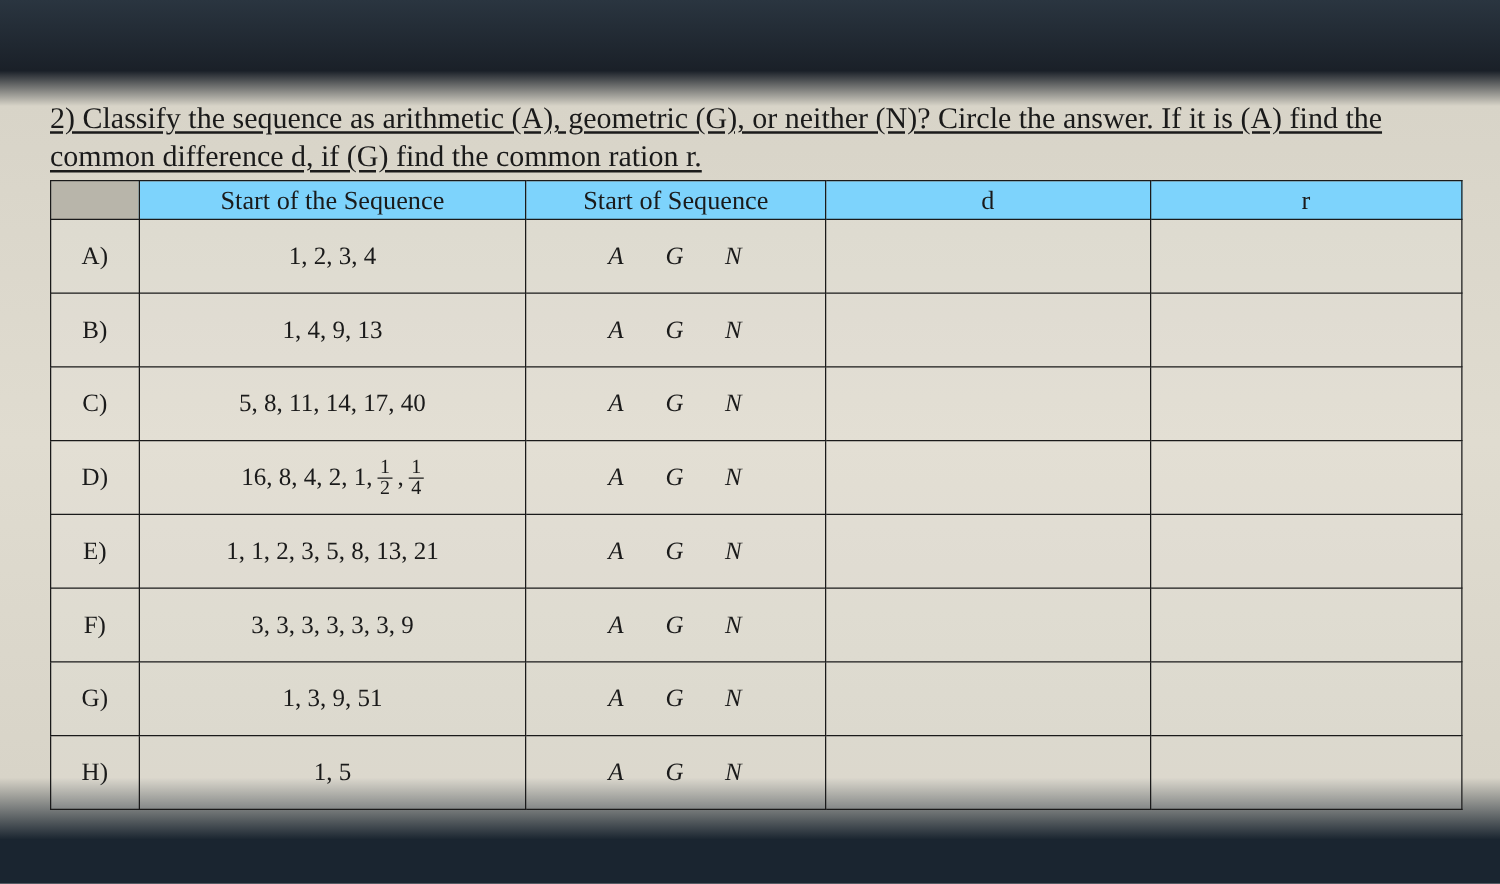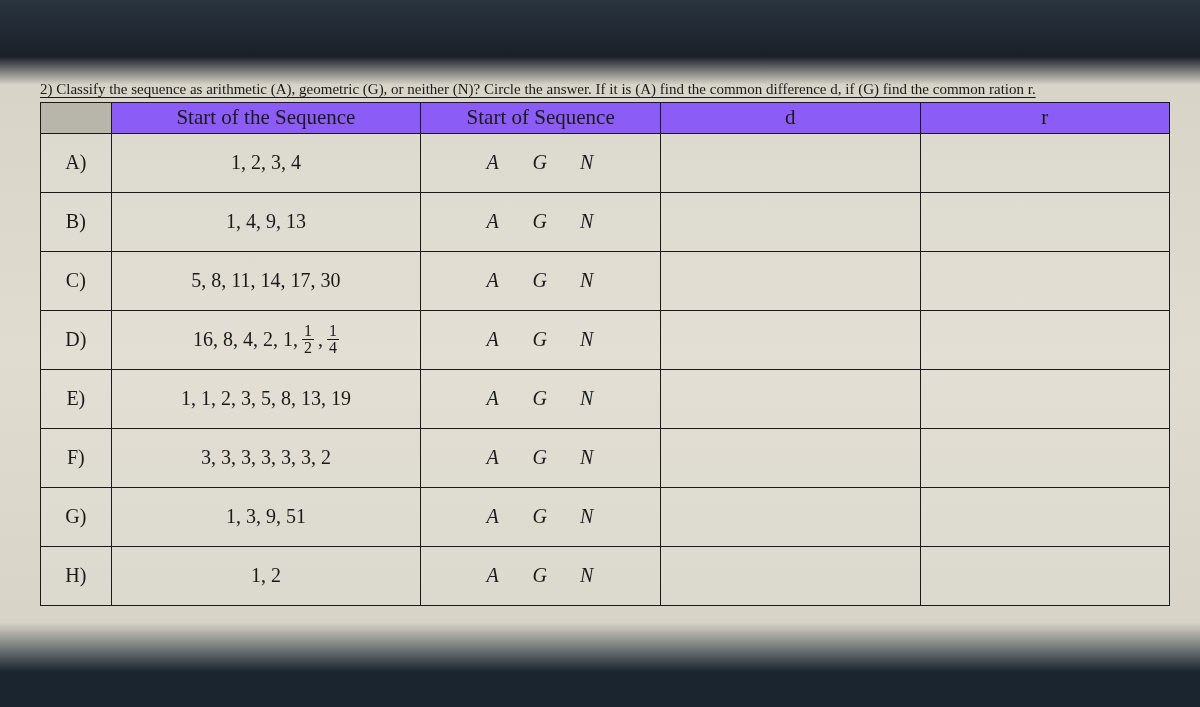--- a/index.html
+++ b/index.html
@@ -13,41 +13,41 @@
     overflow: hidden;
   }
   .page {
     position: absolute;
     left: 40px;
     top: 80px;
     right: 30px;
     color: #1a1a1a;
   }
   .question {
-    font-size: 15px;
+    font-size: 24px;
     line-height: 1.3;
     margin-bottom: 2px;
     text-decoration: underline;
     text-decoration-color: #1a1a1a;
     text-underline-offset: 3px;
   }
   table {
     border-collapse: collapse;
     width: 100%;
     font-size: 20px;
     background: rgba(255,255,255,0.1);
   }
   th, td {
     border: 1.5px solid #1a1a1a;
     padding: 0;
     text-align: center;
     vertical-align: middle;
   }
   th {
-    background: #8b5cf6;
+    background: #7dd3fc;
     font-weight: normal;
     font-size: 21px;
     height: 30px;
   }
   th.blank-header {
     background: #b8b5aa;
   }
   td {
     height: 58px;
   }
@@ -128,21 +128,21 @@
           <span>A</span>
           <span>G</span>
           <span>N</span>
         </td>
         <td></td>
         <td></td>
       </tr>
 
       <tr>
         <td>C)</td>
-        <td><span class="seq-text">5, 8, 11, 14, 17, 30</span></td>
+        <td><span class="seq-text">5, 8, 11, 14, 17, 40</span></td>
         <td class="type-cell">
           <span>A</span>
           <span>G</span>
           <span>N</span>
         </td>
         <td></td>
         <td></td>
       </tr>
 
       <tr class="row-d">
@@ -165,33 +165,33 @@
           <span>A</span>
           <span>G</span>
           <span>N</span>
         </td>
         <td></td>
         <td></td>
       </tr>
 
       <tr>
         <td>E)</td>
-        <td><span class="seq-text">1, 1, 2, 3, 5, 8, 13, 19</span></td>
+        <td><span class="seq-text">1, 1, 2, 3, 5, 8, 13, 21</span></td>
         <td class="type-cell">
           <span>A</span>
           <span>G</span>
           <span>N</span>
         </td>
         <td></td>
         <td></td>
       </tr>
 
       <tr>
         <td>F)</td>
-        <td><span class="seq-text">3, 3, 3, 3, 3, 3, 2</span></td>
+        <td><span class="seq-text">3, 3, 3, 3, 3, 3, 9</span></td>
         <td class="type-cell">
           <span>A</span>
           <span>G</span>
           <span>N</span>
         </td>
         <td></td>
         <td></td>
       </tr>
 
       <tr>
@@ -201,21 +201,21 @@
           <span>A</span>
           <span>G</span>
           <span>N</span>
         </td>
         <td></td>
         <td></td>
       </tr>
 
       <tr>
         <td>H)</td>
-        <td><span class="seq-text">1, 2</span></td>
+        <td><span class="seq-text">1, 5</span></td>
         <td class="type-cell">
           <span>A</span>
           <span>G</span>
           <span>N</span>
         </td>
         <td></td>
         <td></td>
       </tr>
 
     </tbody>

